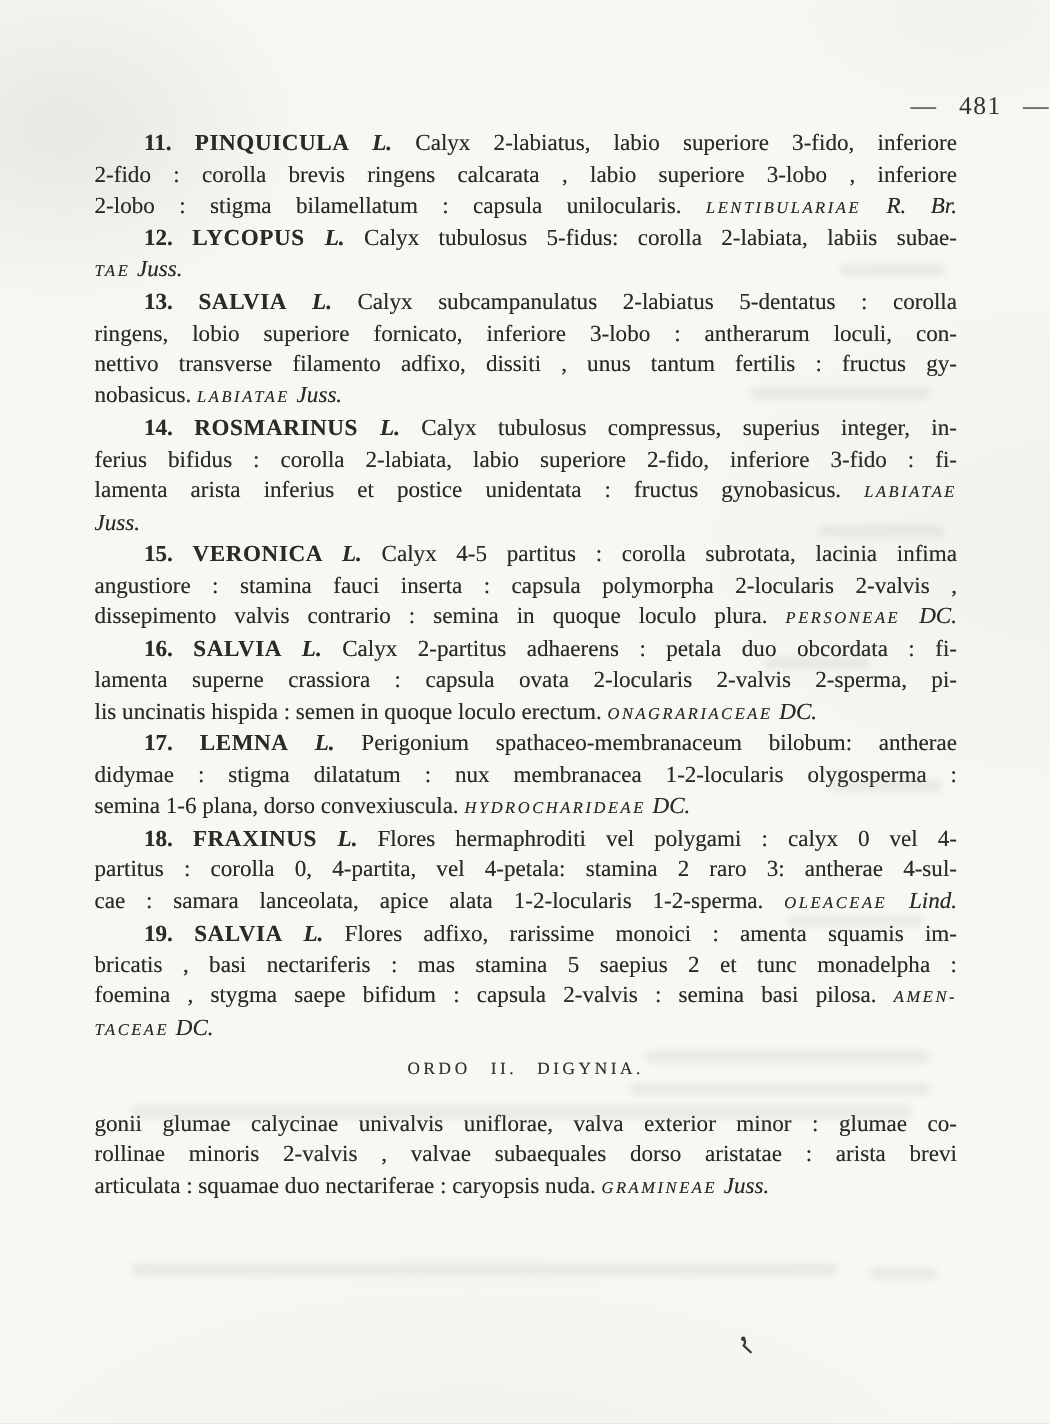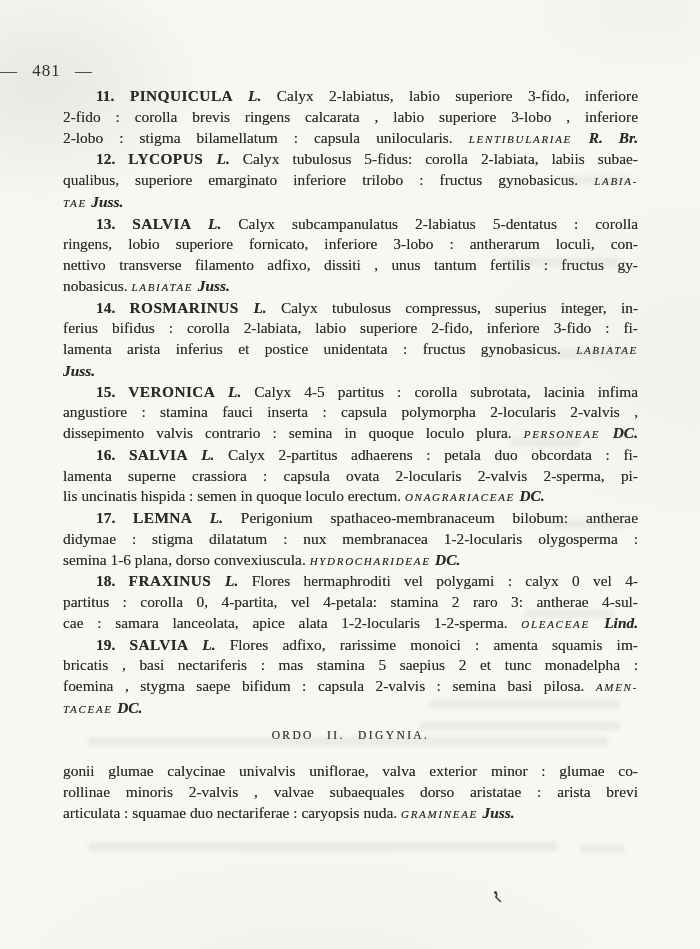--- a/index.html
+++ b/index.html
@@ -12,42 +12,42 @@
       radial-gradient(ellipse 260px 190px at 6% 9%,  rgba(176,174,165,0.22), transparent 65%),
       radial-gradient(ellipse 520px 330px at 103% 38%, rgba(190,188,178,0.10), transparent 65%),
       radial-gradient(ellipse 620px 260px at 45% 104%, rgba(196,194,186,0.12), transparent 65%),
       radial-gradient(ellipse 220px 120px at 92% 1%,  rgba(190,188,178,0.10), transparent 65%),
       #f8f7f4;
     color:#2c2a26;
     font-family:"Liberation Serif","DejaVu Serif",serif;
   }
   .pageno{
     position:absolute;top:61px;left:0;right:0;
-    text-align:left;
+    text-align:right;
     font-size:17px;
     letter-spacing:1px;
     word-spacing:9px;
     color:#33312c;
   }
   .textblock{
     position:absolute;left:63px;top:86px;width:575px;
     font-size:15.4px;
     line-height:20.75px;
     text-shadow:0 0 0.4px rgba(44,42,38,0.55);
   }
   .line{text-align:justify;}
   .line.j{text-align-last:justify;}
   .line.nj{text-align-last:left;}
   .line.ind{text-indent:33px;}
   .s-num{font-weight:bold;}
   .s-gen{font-weight:bold;letter-spacing:0.4px;}
   .s-la{font-weight:bold;font-style:italic;}
   .s-b{}
   .s-fam{font-style:italic;font-size:11px;letter-spacing:1.7px;}
-  .s-fa{font-style:italic;font-weight:bold;}
+  .s-fa{font-style:italic;}
   .ordo{
     text-align:right;text-align-last:center;
     font-size:11.5px;
     letter-spacing:2.4px;
     word-spacing:8px;
     margin-top:5px;
     margin-bottom:16px;
     color:#34322d;
   }
   .smudge{
@@ -67,21 +67,20 @@
   <div class="pageno">— 481 —</div>
 
   <div class="textblock">
       <div class="para">
         <div class="line j ind"><span class="s-num">11. </span><span class="s-gen">PINQUICULA </span><span class="s-la">L.</span><span class="s-b"> Calyx 2-labiatus, labio superiore 3-fido, inferiore</span></div>
         <div class="line j"><span class="s-b">2-fido : corolla brevis ringens calcarata , labio superiore 3-lobo , inferiore</span></div>
         <div class="line j"><span class="s-b">2-lobo : stigma bilamellatum : capsula unilocularis. </span><span class="s-fam">LENTIBULARIAE </span><span class="s-fa">R. Br.</span></div>
       </div>
       <div class="para">
         <div class="line j ind"><span class="s-num">12. </span><span class="s-gen">LYCOPUS </span><span class="s-la">L.</span><span class="s-b"> Calyx tubulosus 5-fidus: corolla 2-labiata, labiis subae-</span></div>
-        <div class="line j"><span class="s-b">qualibus, superiore emarginato inferiore trilobo : fructus gynobasicus. </span><span class="s-fam">LABIA-</span></div>
         <div class="line nj"><span class="s-fam">TAE </span><span class="s-fa">Juss.</span></div>
       </div>
       <div class="para">
         <div class="line j ind"><span class="s-num">13. </span><span class="s-gen">SALVIA </span><span class="s-la">L.</span><span class="s-b"> Calyx subcampanulatus 2-labiatus 5-dentatus : corolla</span></div>
         <div class="line j"><span class="s-b">ringens, lobio superiore fornicato, inferiore 3-lobo : antherarum loculi, con-</span></div>
         <div class="line j"><span class="s-b">nettivo transverse filamento adfixo, dissiti , unus tantum fertilis : fructus gy-</span></div>
         <div class="line nj"><span class="s-b">nobasicus. </span><span class="s-fam">LABIATAE </span><span class="s-fa">Juss.</span></div>
       </div>
       <div class="para">
         <div class="line j ind"><span class="s-num">14. </span><span class="s-gen">ROSMARINUS </span><span class="s-la">L.</span><span class="s-b"> Calyx tubulosus compressus, superius integer, in-</span></div>

